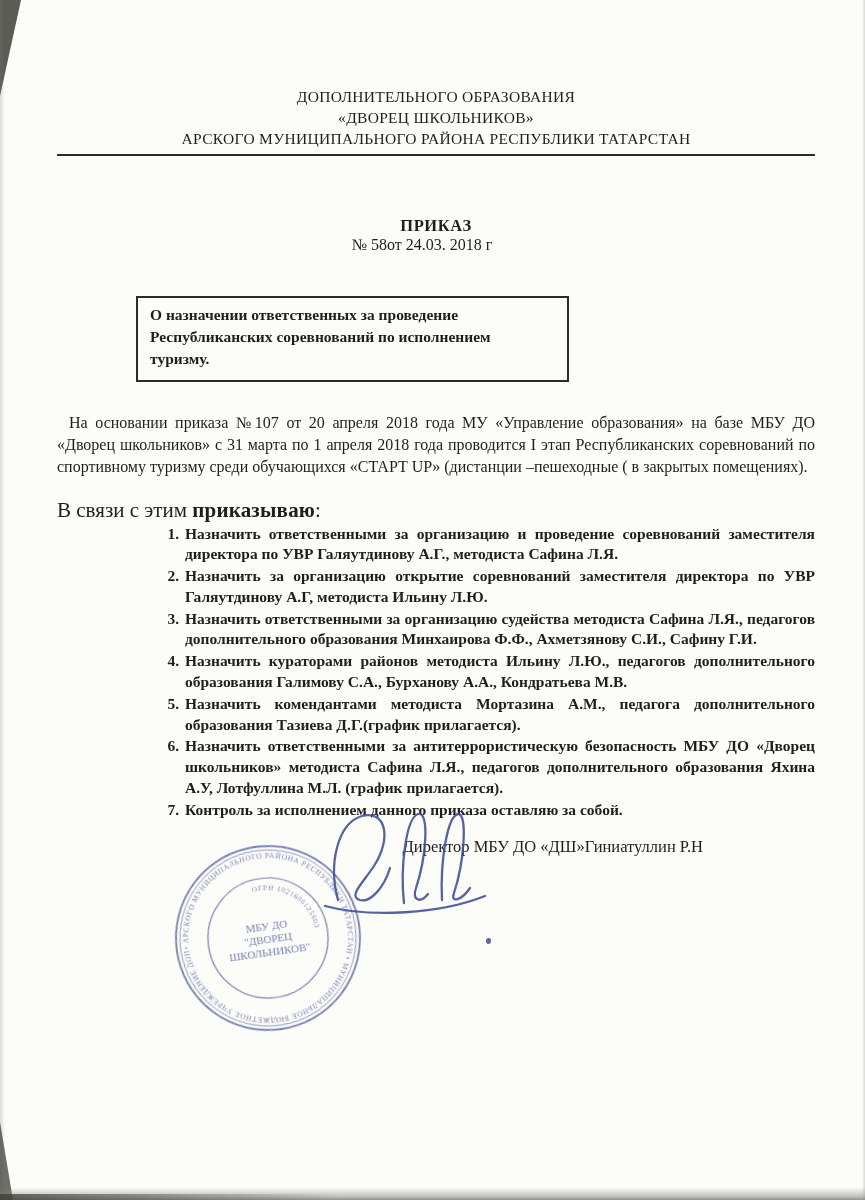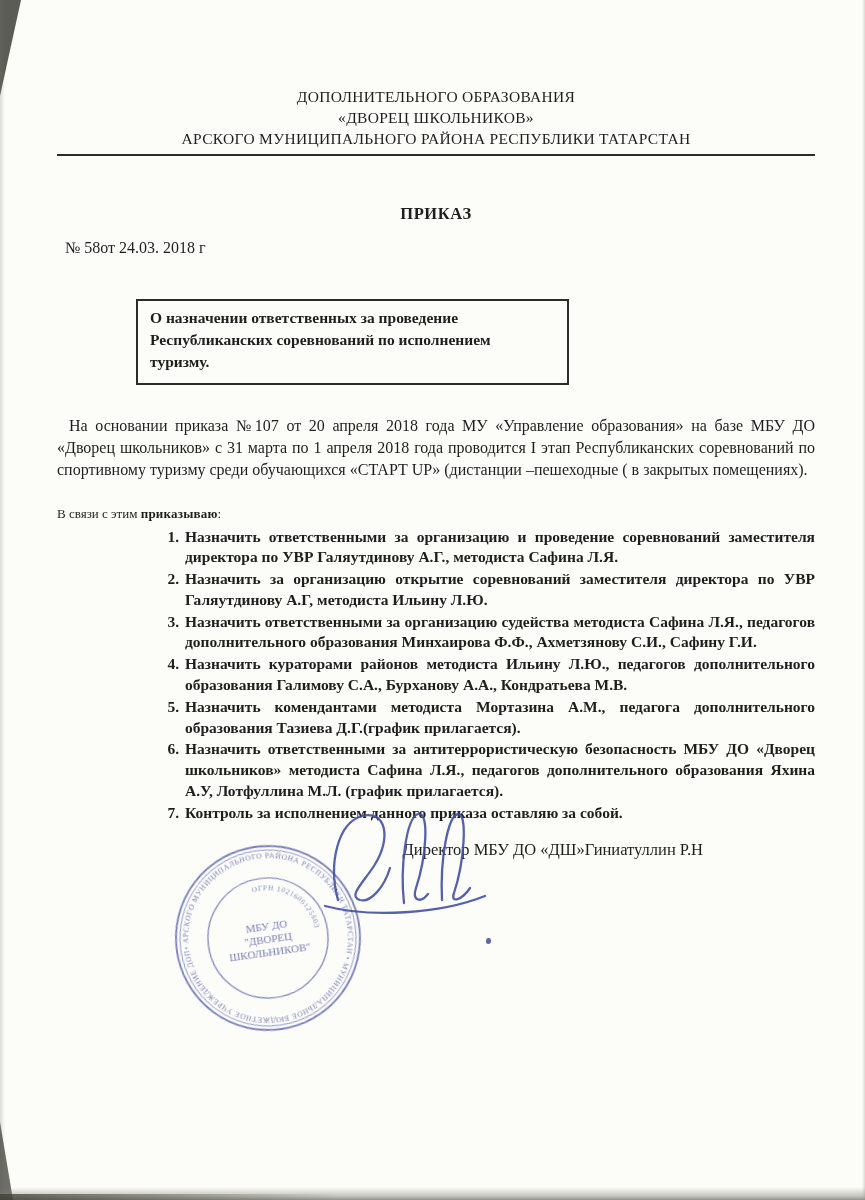--- a/index.html
+++ b/index.html
@@ -26,28 +26,27 @@
     border-bottom: 2px solid #2b2b2b;
     padding-bottom: 5px;
   }
   .doc-header div { white-space: nowrap; }
   
   .doc-title {
     text-align: center;
     font-weight: bold;
     font-size: 16.5px;
     letter-spacing: 0.6px;
-    margin-top: 48px;
+    margin-top: 60px;
   }
   
   .num-row {
     display: flex;
-    justify-content: flex-start;
+    justify-content: center;
     font-size: 16px;
-    margin-top: 15px;
   }
   .doc-number { margin-left: 8px; }
   .doc-date { margin-right: 36px; }
   
   .subject-box {
     margin-top: 42px;
     margin-left: 79px;
     width: 405px;
     border: 2px solid #2b2b2b;
     padding: 6px 12px 10px 12px;
@@ -59,21 +58,21 @@
   .intro {
     margin-top: 30px;
     font-size: 16px;
     line-height: 22px;
     text-align: justify;
     text-indent: 12px;
   }
   
   .order-lead {
     margin-top: 22px;
-    font-size: 13px;
+    font-size: 21px;
     line-height: 21.5px;
   }
   .order-lead b { letter-spacing: 0.2px; }
   
   ol.order-list {
     margin: 2px 0 0 0;
     padding-left: 126px;
     font-size: 15.5px;
     line-height: 20.8px;
     font-weight: bold;

